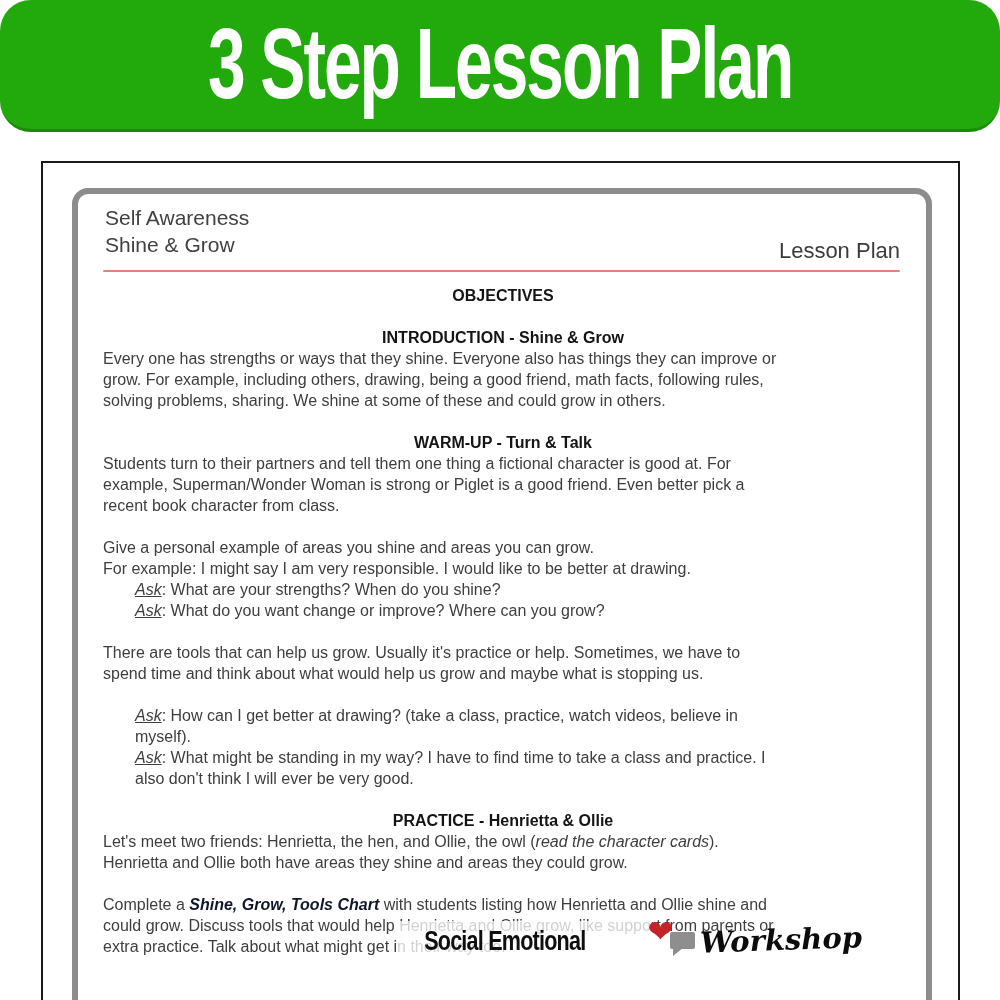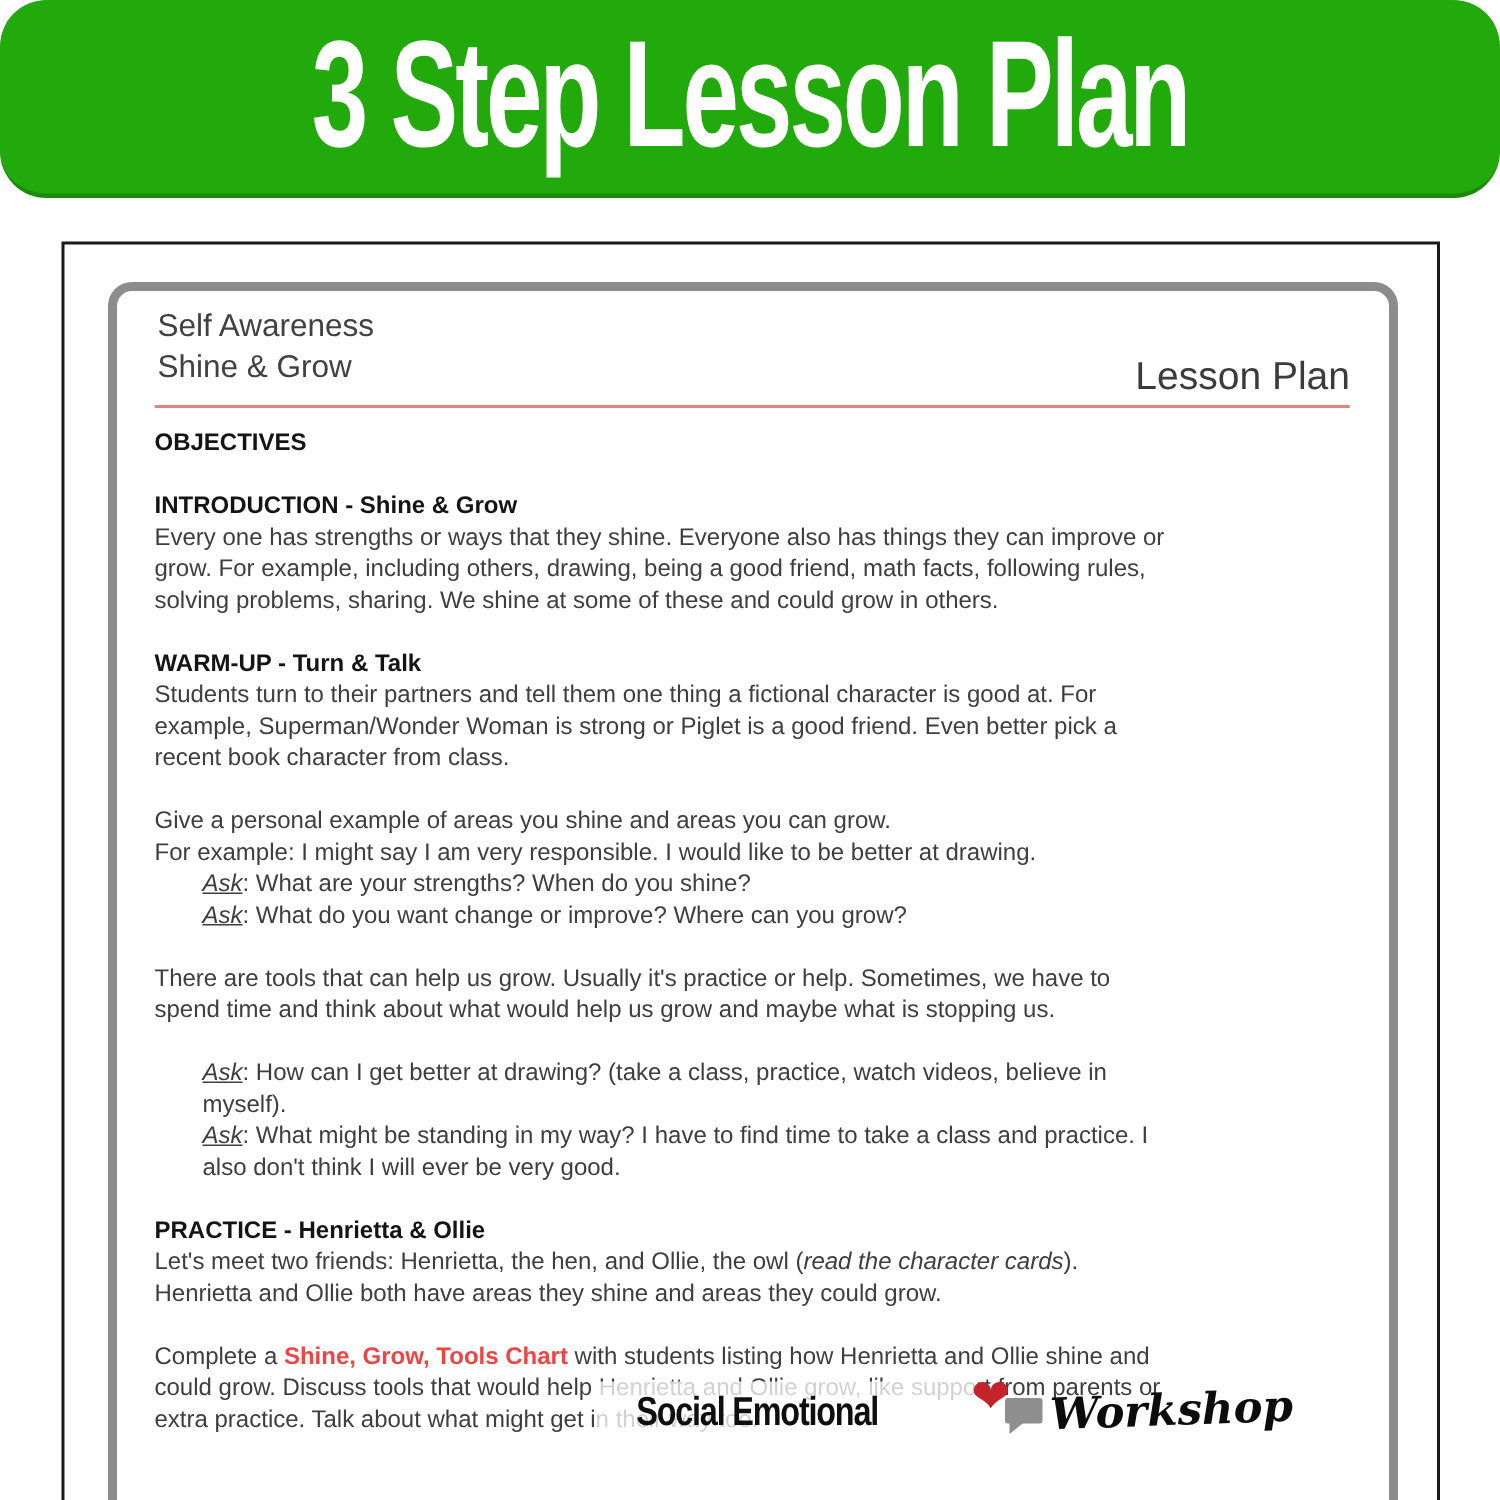--- a/index.html
+++ b/index.html
@@ -32,39 +32,39 @@
   #page {
     position:absolute; left:72px; top:188px; width:860px; height:880px;
     background:#ffffff; border:6px solid #8c8c8c; border-radius:16px;
   }
 
   
   #page-header { position:absolute; left:105px; top:204px; width:795px; }
   .hdr-line { font-size:21px; line-height:27px; color:#414141; }
   #doc-type {
     position:absolute; left:103px; top:237px; width:797px;
-    text-align:right; font-size:26px; line-height:27px; color:#3b3b3b;
+    text-align:right; font-size:22px; line-height:27px; color:#3b3b3b;
   }
   #header-rule {
     position:absolute; left:103px; top:270px; width:797px; height:2px;
     border-radius:1px;
   }
 
   
   #doc-body {
     position:absolute; left:103px; top:285px; width:800px;
     font-size:16px; line-height:21px; color:#3e3e3e;
   }
-  .heading { font-weight:bold; color:#141414; white-space:pre-line; }
+  .heading { font-weight:bold; color:#141414; white-space:pre-line;text-align:center; }
   .block { margin-top:21px; }
   .line  { white-space:pre-line; }
   .ask-line { margin-left:32px; white-space:pre-line; }
   .ask-label { font-style:italic; text-decoration:underline; }
   .seg-i { font-style:italic; }
-  .seg-b { font-weight:bold; color:#ef4444; }
+  .seg-b { font-weight:bold; color:#0f172a;font-style:italic; }
 
   
   #logo-overlay {
     position:absolute; left:396px; top:921px; width:254px; height:79px;
     background:rgba(255,255,255,0.76);
   }
   #logo-content {
     position:absolute; left:8px; top:4px; width:210px;
     display:flex; flex-direction:row; align-items:center;gap:44px;
   }

